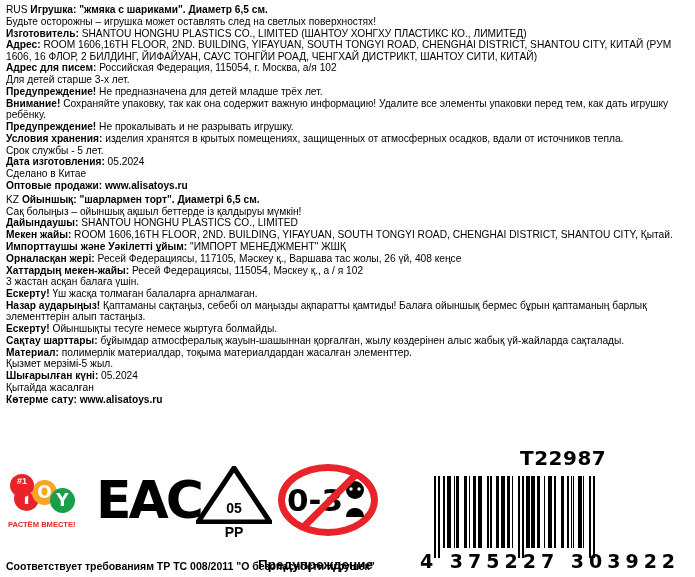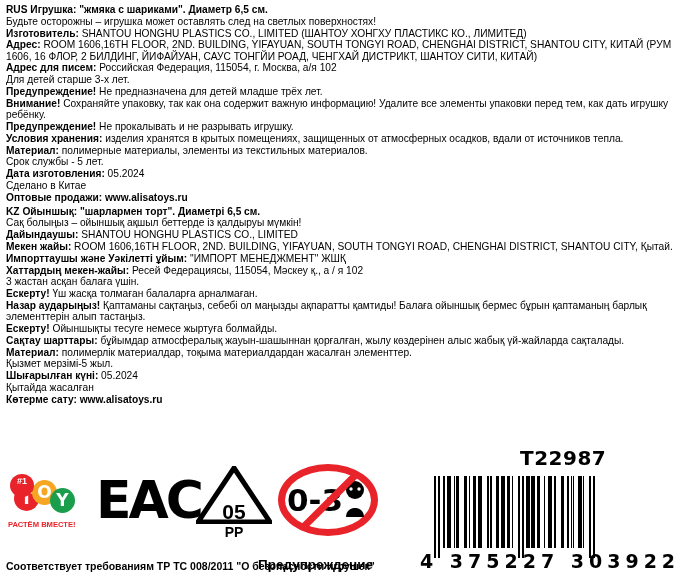--- a/index.html
+++ b/index.html
@@ -21,21 +21,21 @@
     box-sizing: border-box;
     padding: 4px 6px 0 6px;
   }
   .line {
     font-size: 10.2px;
     line-height: 11.3px;
     margin: 0 0 0.5px 0;
     white-space: normal;
   }
   .b { font-weight: bold; }
-  .lang-tag { font-weight: bold; }
+  .lang-tag { font-weight: normal; }
   .small-gap { height: 2px; }
 
   
   .bottom {
     position: absolute;
     left: 0;
     top: 452px;
     width: 695px;
     height: 125px;
   }
@@ -109,21 +109,21 @@
     left: 196px;
     top: 14px;
     width: 76px;
     height: 80px;
     text-align: center;
   }
   .recycle .num {
     position: absolute;
     left: 0; right: 0;
     top: 34px;
-    font-size: 21px;
+    font-size: 14px;
     font-weight: bold;
   }
   .recycle .pp {
     position: absolute;
     left: 0; right: 0;
     top: 58px;
     font-size: 14px;
     font-weight: bold;
   }
 
@@ -256,23 +256,20 @@
     <div class="line">
       <span class="b">Внимание!</span><span> Сохраняйте упаковку, так как она содержит важную информацию! Удалите все элементы упаковки перед тем, как дать игрушку ребёнку.</span>
     </div>
     <div class="line">
       <span class="b">Предупреждение!</span><span> Не прокалывать и не разрывать игрушку.</span>
     </div>
     <div class="line">
       <span class="b">Условия хранения:</span><span> изделия хранятся в крытых помещениях, защищенных от атмосферных осадков, вдали от источников тепла.</span>
     </div>
     <div class="line">
-      <span class="b">Материал:</span><span> полимерные материалы, элементы из текстильных материалов.</span>
-    </div>
-    <div class="line">
       <span>Срок службы - 5 лет.</span>
     </div>
     <div class="line">
       <span class="b">Дата изготовления:</span><span> 05.2024</span>
     </div>
     <div class="line">
       <span>Сделано в Китае</span>
     </div>
     <div class="line">
       <span class="b">Оптовые продажи:</span><span class="b"> www.alisatoys.ru</span>
@@ -291,20 +288,23 @@
       <span>Сақ болыңыз – ойыншық ақшыл беттерде із қалдыруы мүмкін!</span>
     </div>
     <div class="line">
       <span class="b">Дайындаушы:</span><span> SHANTOU HONGHU PLASTICS CO., LIMITED</span>
     </div>
     <div class="line">
       <span class="b">Мекен жайы:</span><span> ROOM 1606,16TH FLOOR, 2ND. BUILDING, YIFAYUAN, SOUTH TONGYI ROAD, CHENGHAI DISTRICT, SHANTOU CITY, Қытай.</span>
     </div>
     <div class="line">
       <span class="b">Импорттаушы және Уәкілетті ұйым:</span><span> "ИМПОРТ МЕНЕДЖМЕНТ" ЖШҚ</span>
+    </div>
+    <div class="line">
+      <span class="b">Орналасқан жері:</span><span> Ресей Федерациясы, 117105, Мәскеу қ., Варшава тас жолы, 26 үй, 408 кеңсе</span>
     </div>
     <div class="line">
       <span class="b">Хаттардың мекен-жайы:</span><span> Ресей Федерациясы, 115054, Мәскеу қ., а / я 102</span>
     </div>
     <div class="line">
       <span>3 жастан асқан балаға үшін.</span>
     </div>
     <div class="line">
       <span class="b">Ескерту!</span><span> Үш жасқа толмаған балаларға арналмаған.</span>
     </div>

